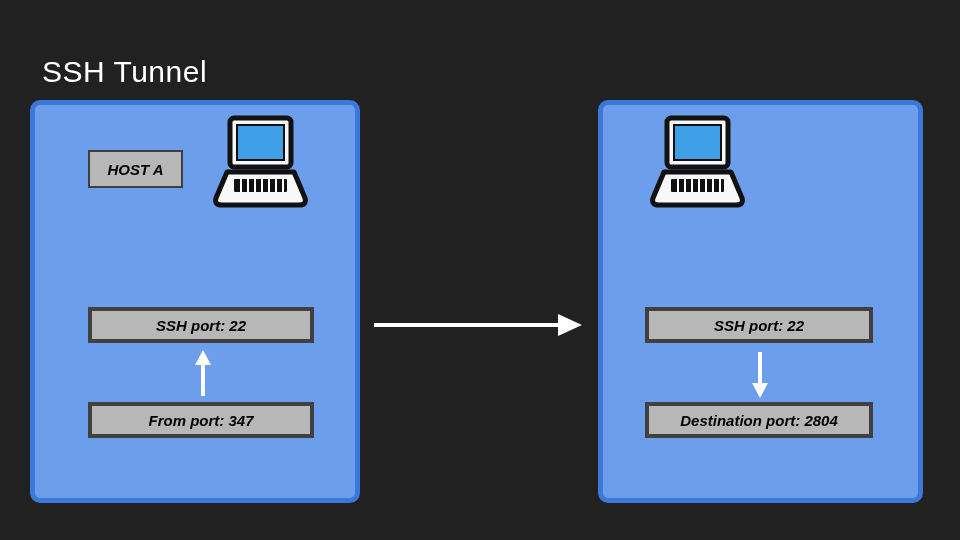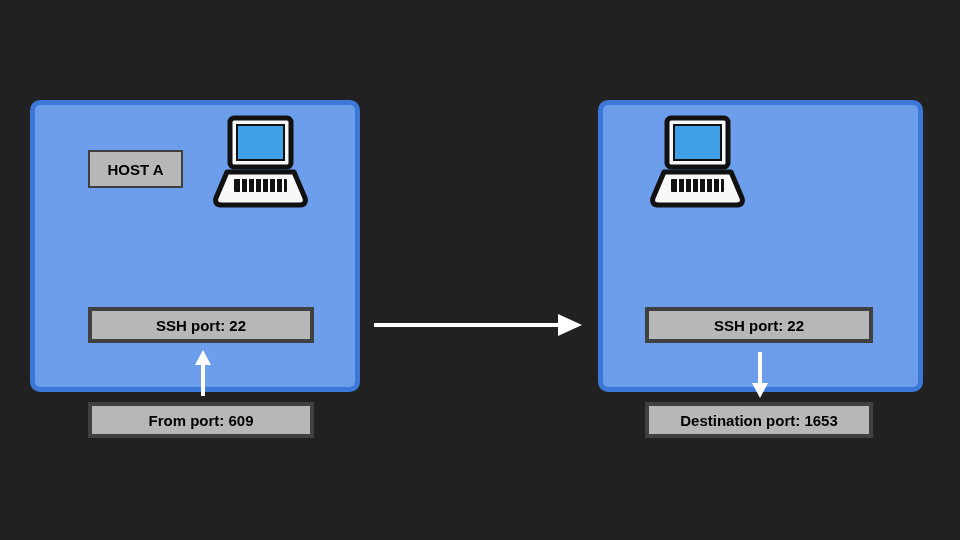--- a/index.html
+++ b/index.html
@@ -21,25 +21,26 @@
     top: 55px;
     margin: 0;
     color: #ffffff;
     font-size: 30px;
     font-weight: 400;
     letter-spacing: 0.5px;
   }
   .host-box {
     position: absolute;
     top: 100px;
-    height: 292px;
+    height: 403px;
     box-sizing: border-box;
     background: var(--box-fill, #6d9eeb);
     border: 5px solid var(--box-border, #3c78d8);
     border-radius: 10px;
+    font-style: italic;
   }
   .host-a { left: 30px;  width: 330px; }
   .host-b { left: 598px; width: 325px; }
 
   .gray-box {
     position: absolute;
     box-sizing: border-box;
     background: var(--label-fill, #b7b7b7);
     color: var(--text, #000000);
     font-weight: 700;
@@ -97,20 +98,21 @@
     height: 34px;
   }
   .tunnel-arrow line    { stroke: var(--arrow, #fff); stroke-width: 4; }
   .tunnel-arrow polygon { fill: var(--arrow, #fff); }
 </style>
 </head>
 <body>
 
 <div class="stage">
 
+  <h1 class="title">SSH Tunnel</h1>
 
   <div class="host-box host-a">
     <div class="gray-box host-label label-a">HOST A</div>
 
     <svg class="laptop laptop-a" viewBox="0 0 95 100" aria-hidden="true">
       <rect class="body-part" x="17" y="5" width="61" height="49" rx="4" stroke-width="5"></rect>
       <rect class="screen" x="24" y="12" width="47" height="35" stroke-width="2"></rect>
       <path class="body-part" d="M14 59 L81 59 L92 85 Q94 92 86 92 L9 92 Q1 92 3 85 Z" stroke-width="5" stroke-linejoin="round"></path>
       <rect class="keys" x="21" y="66" width="53" height="13" rx="1"></rect>
       <line class="keyline" x1="28" y1="66" x2="28" y2="79"></line>
@@ -122,21 +124,21 @@
       <line class="keyline" x1="70" y1="66" x2="70" y2="79"></line>
     </svg>
 
     <div class="gray-box port-box ssh-a">SSH port: 22</div>
 
     <svg class="v-arrow up-a" viewBox="0 0 20 48" aria-hidden="true">
       <line x1="10" y1="46" x2="10" y2="12"></line>
       <polygon points="10,0 2,15 18,15"></polygon>
     </svg>
 
-    <div class="gray-box port-box from-a">From port: 609</div>
+    <div class="gray-box port-box from-a">From port: 347</div>
   </div>
 
   <svg class="tunnel-arrow" viewBox="0 0 212 34" aria-hidden="true">
     <line x1="2" y1="17" x2="188" y2="17"></line>
     <polygon points="186,6 210,17 186,28"></polygon>
   </svg>
 
   <div class="host-box host-b">
     <svg class="laptop laptop-b" viewBox="0 0 95 100" aria-hidden="true">
       <rect class="body-part" x="17" y="5" width="61" height="49" rx="4" stroke-width="5"></rect>
@@ -153,16 +155,16 @@
     </svg>
 
 
     <div class="gray-box port-box ssh-b">SSH port: 22</div>
 
     <svg class="v-arrow down-b" viewBox="0 0 20 48" aria-hidden="true">
       <line x1="10" y1="2" x2="10" y2="36"></line>
       <polygon points="10,48 2,33 18,33"></polygon>
     </svg>
 
-    <div class="gray-box port-box dest-b">Destination port: 1653</div>
+    <div class="gray-box port-box dest-b">Destination port: 2804</div>
   </div>
 
 </div>
 
 </body></html>

